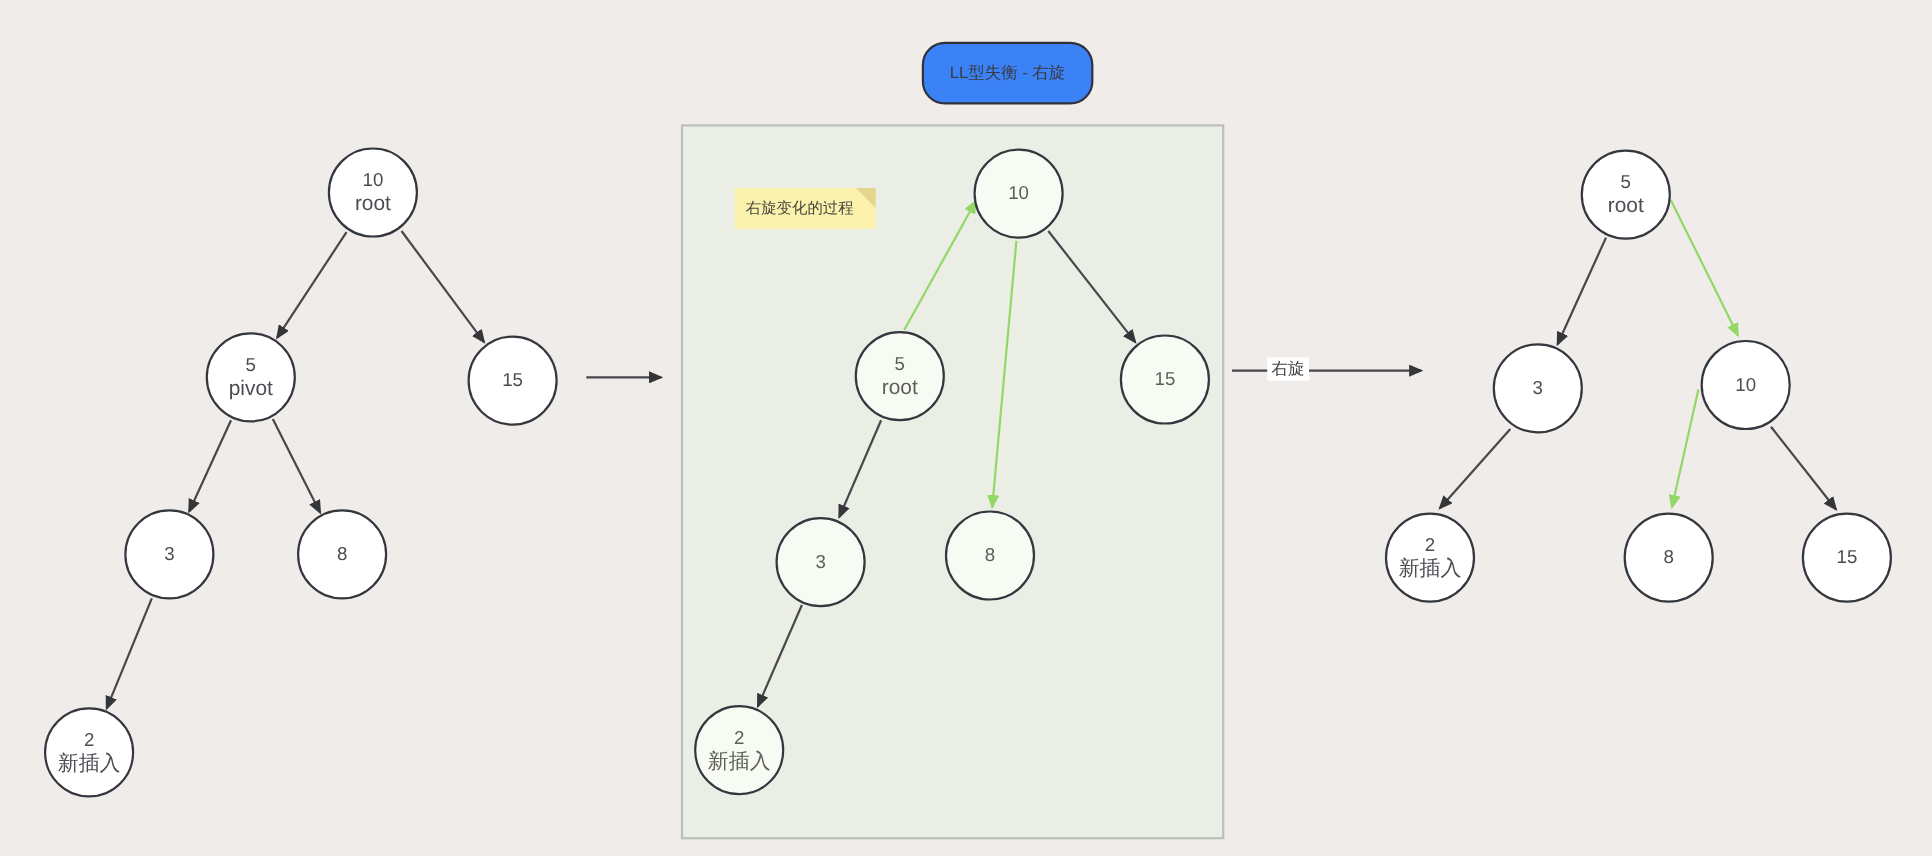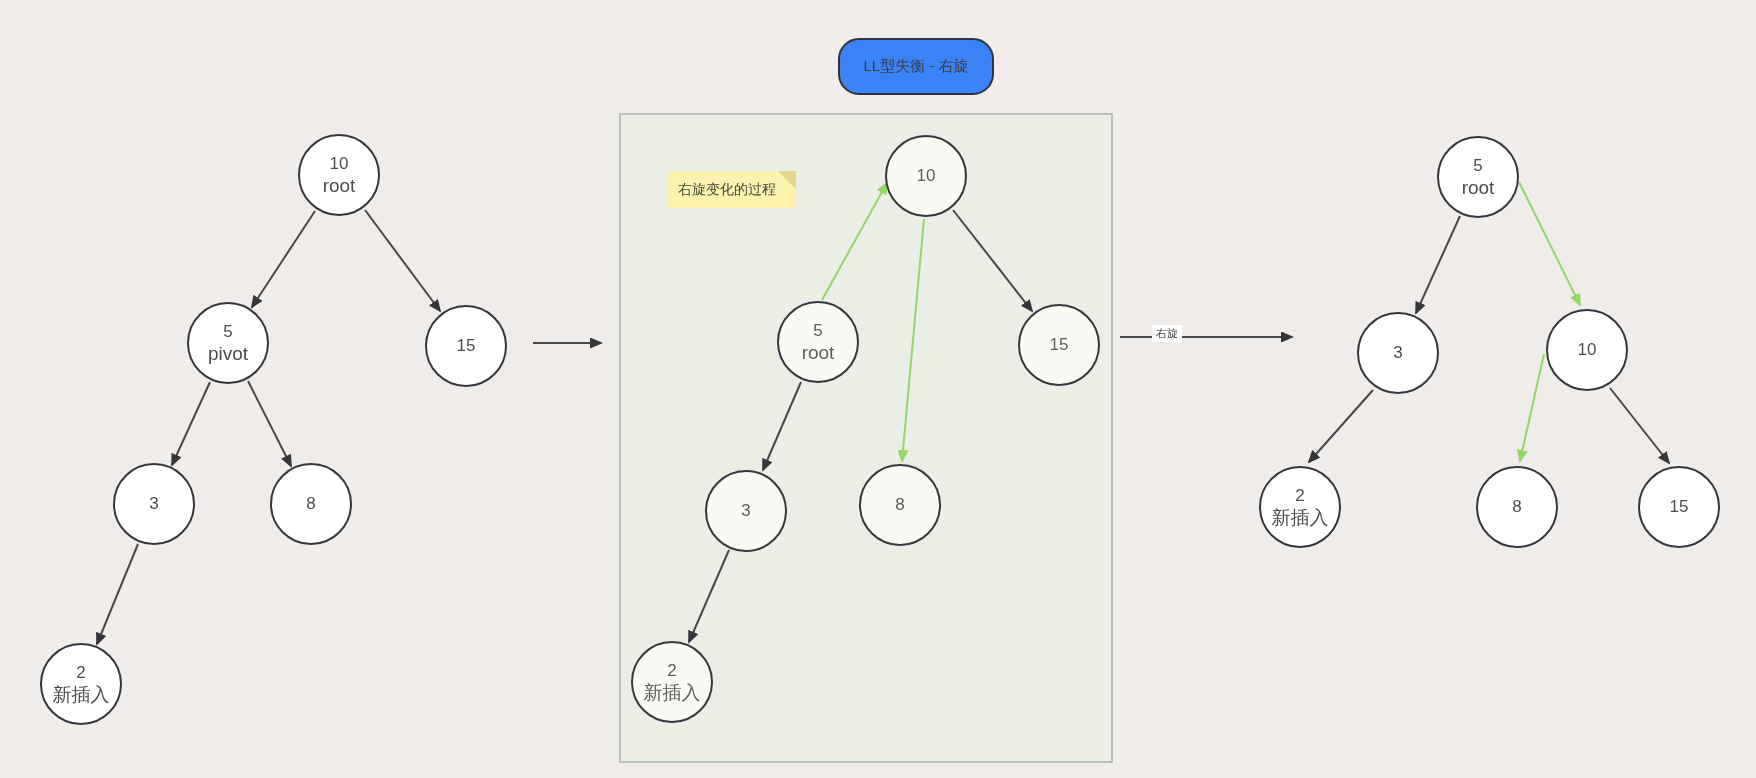--- a/index.html
+++ b/index.html
@@ -17,21 +17,21 @@
   .badge{position:absolute;left:838px;top:38px;width:156px;height:57px;
          background:#3b82f6;border:2.5px solid #30313a;border-radius:21px;
          display:flex;align-items:center;justify-content:center;
          font-size:15px;color:#3a3b40;box-sizing:border-box;}
   .note{position:absolute;left:628px;top:171px;width:128px;height:37px;
         background:#fbf2ad;color:#45463c;font-size:14px;display:flex;align-items:center;
         padding-left:10px;box-sizing:border-box;margin-left:40px;}
   .note::after{content:"";position:absolute;top:0;right:0;width:0;height:0;
         border-top:18px solid #e4d68c;border-left:18px solid transparent;}
   .flow-label{position:absolute;left:1152px;top:325px;background:#ffffff;
-        padding:1px 4px;font-size:11px;color:#3c3d42;}
+        padding:1px 4px;font-size:15px;color:#3c3d42;}
   line.dark{stroke:#47484c;stroke-width:2;}
   line.green{stroke:#93d767;stroke-width:2;}
 </style>
 </head>
 <body>
 
 <div class="canvas">
 
   <div class="panel"></div>
 

